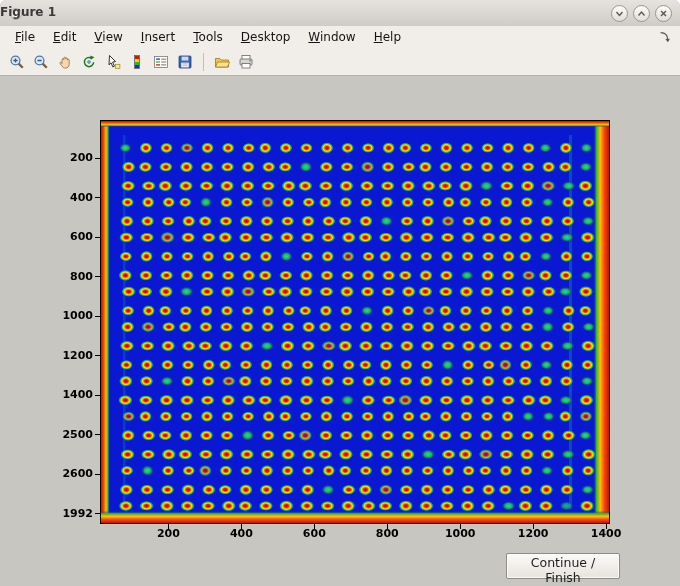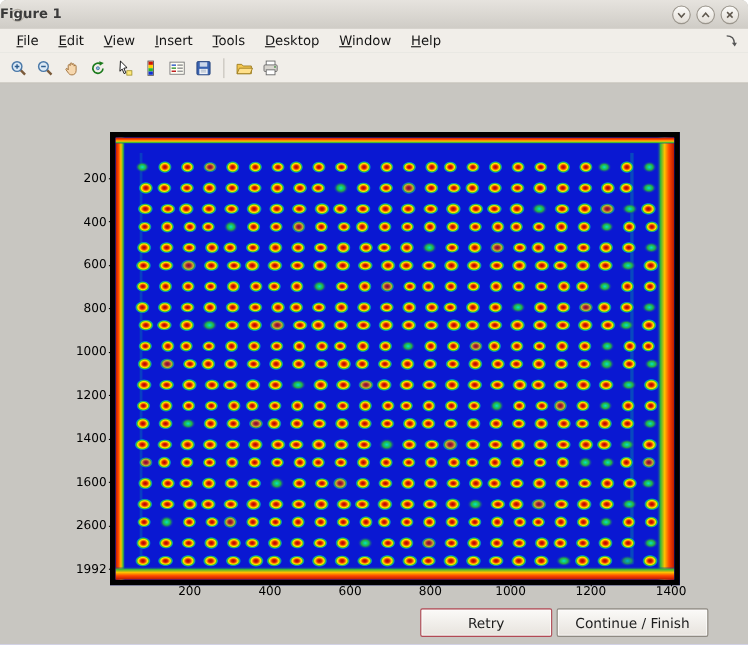--- a/index.html
+++ b/index.html
@@ -46,41 +46,41 @@
   }
   .tool{
     width:22px;height:22px;display:flex;align-items:center;justify-content:center;
     border:1px solid transparent;border-radius:2px;background:transparent;padding:0;
   }
   .tsep{width:1px;height:18px;background:#c3bfb7;margin:0 5px;}
   
   .figure-area{position:absolute;left:0;top:76px;right:0;bottom:0;background:#c8c6c1;}
   .axes{
     position:absolute;left:100px;top:44px;width:508px;height:402px;
-    border:5px solid #000000;background:#0a18d2;
+    border:1px solid #000000;background:#0a18d2;font-weight:bold;
   }
   .axes svg{display:block;width:100%;height:100%;}
   .ytick-label{
     position:absolute;left:-52px;width:44px;text-align:right;
     font-size:11px;color:#000;
   }
   .xtick-label{
     position:absolute;top:406px;width:40px;text-align:center;
     font-size:11px;color:#000;
   }
   .ytick-mark{position:absolute;left:-6px;width:5px;height:1px;background:#000;}
   .xtick-mark{position:absolute;top:403px;width:1px;height:5px;background:#000;}
   
   .ui-btn{
     position:absolute;height:26px;font-family:"DejaVu Sans","Liberation Sans",sans-serif;
     font-size:12.5px;color:#1d1d1d;border-radius:2px;
     background:linear-gradient(#fbfaf8,#e7e3dd);cursor:default;
   }
   .btn-retry{left:382px;top:477px;width:120px;border:1px solid #b24a55;box-shadow:inset 0 0 0 1px #fdfcfb;}
-  .btn-continue{left:506px;top:477px;width:138px;border:1px solid #8f8a82;box-shadow:inset 0 0 0 1px #fdfcfb;}
+  .btn-continue{left:506px;top:477px;width:114px;border:1px solid #8f8a82;box-shadow:inset 0 0 0 1px #fdfcfb;}
 </style>
 </head>
 <body>
 
 <div class="window">
 
   <div class="titlebar">
     <div class="win-icon"></div>
     <div class="title">Figure 1</div>
     <div class="win-buttons">
@@ -768,38 +768,37 @@
           <div class="ytick-label" style="top: 109.379px;">600</div>
           <div class="ytick-mark" style="top: 155.329px;"></div>
           <div class="ytick-label" style="top: 148.829px;">800</div>
           <div class="ytick-mark" style="top: 194.78px;"></div>
           <div class="ytick-label" style="top: 188.28px;">1000</div>
           <div class="ytick-mark" style="top: 234.23px;"></div>
           <div class="ytick-label" style="top: 227.73px;">1200</div>
           <div class="ytick-mark" style="top: 273.681px;"></div>
           <div class="ytick-label" style="top: 267.181px;">1400</div>
           <div class="ytick-mark" style="top: 313.131px;"></div>
-          <div class="ytick-label" style="top: 306.631px;">1600</div>
+          <div class="ytick-label" style="top: 306.631px;">2500</div>
           <div class="ytick-mark" style="top: 352.581px;"></div>
           <div class="ytick-label" style="top: 346.081px;">2600</div>
           <div class="ytick-mark" style="top: 392.032px;"></div>
           <div class="ytick-label" style="top: 385.532px;">1992</div>
           <div class="xtick-mark" style="left: 66.9659px;"></div>
           <div class="xtick-label" style="left: 47.4659px;">200</div>
           <div class="xtick-mark" style="left: 139.902px;"></div>
           <div class="xtick-label" style="left: 120.402px;">400</div>
           <div class="xtick-mark" style="left: 212.838px;"></div>
           <div class="xtick-label" style="left: 193.338px;">600</div>
           <div class="xtick-mark" style="left: 285.774px;"></div>
           <div class="xtick-label" style="left: 266.274px;">800</div>
           <div class="xtick-mark" style="left: 358.71px;"></div>
           <div class="xtick-label" style="left: 339.21px;">1000</div>
           <div class="xtick-mark" style="left: 431.646px;"></div>
           <div class="xtick-label" style="left: 412.146px;">1200</div>
           <div class="xtick-mark" style="left: 504.583px;"></div>
           <div class="xtick-label" style="left: 485.083px;">1400</div>
         </div>
     </div>
-    <button class="ui-btn btn-retry">Retry</button>
     <button class="ui-btn btn-continue">Continue / Finish</button>
   </div>
 
 </div>
 
 </body></html>

